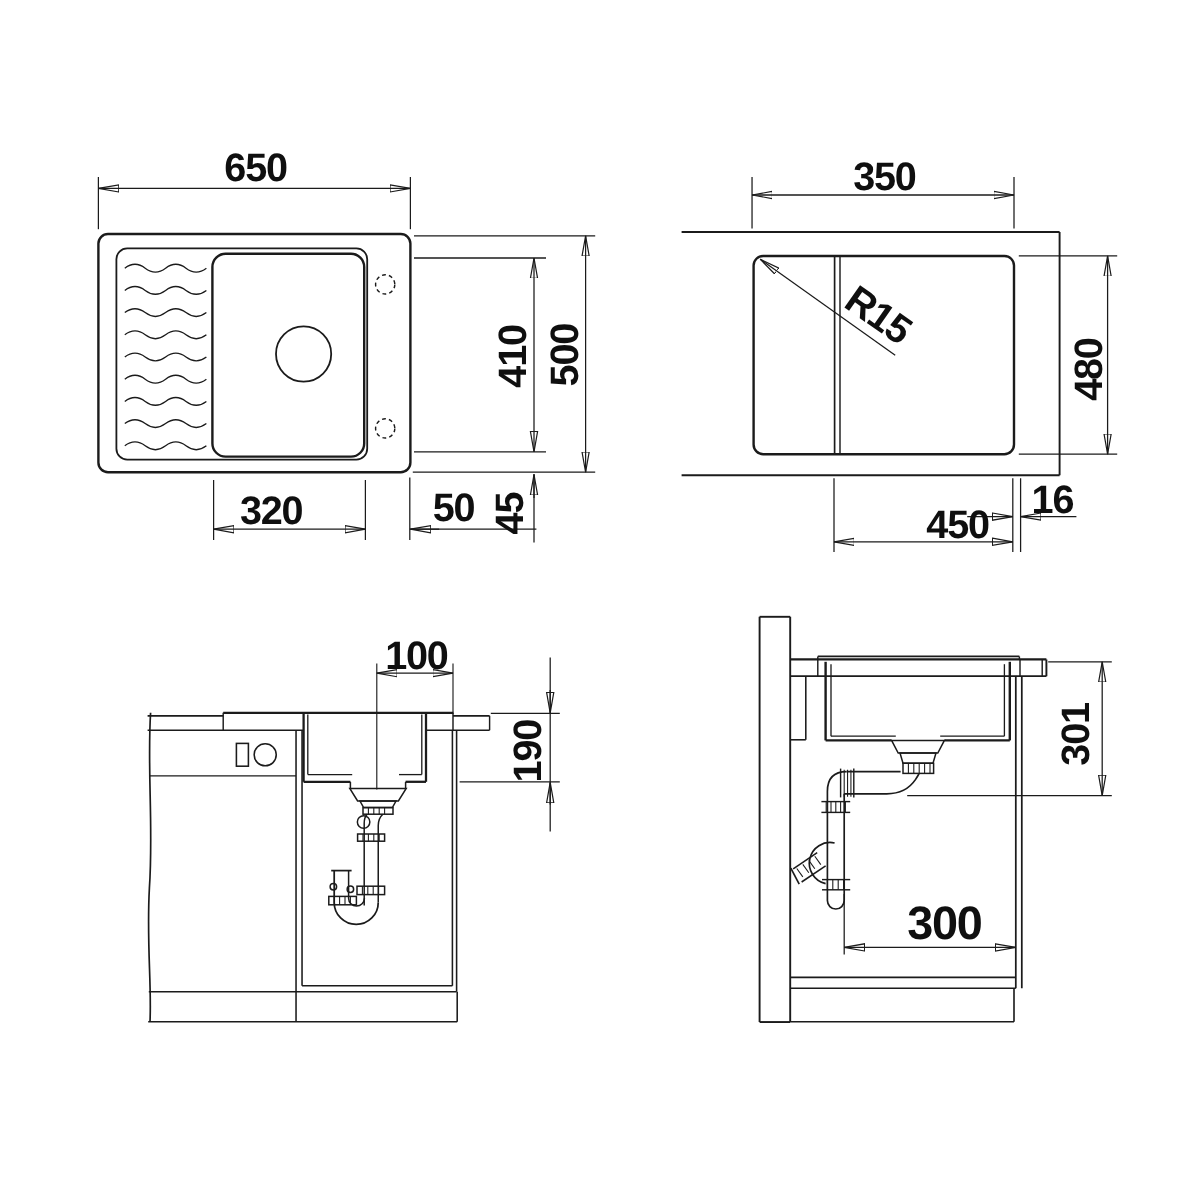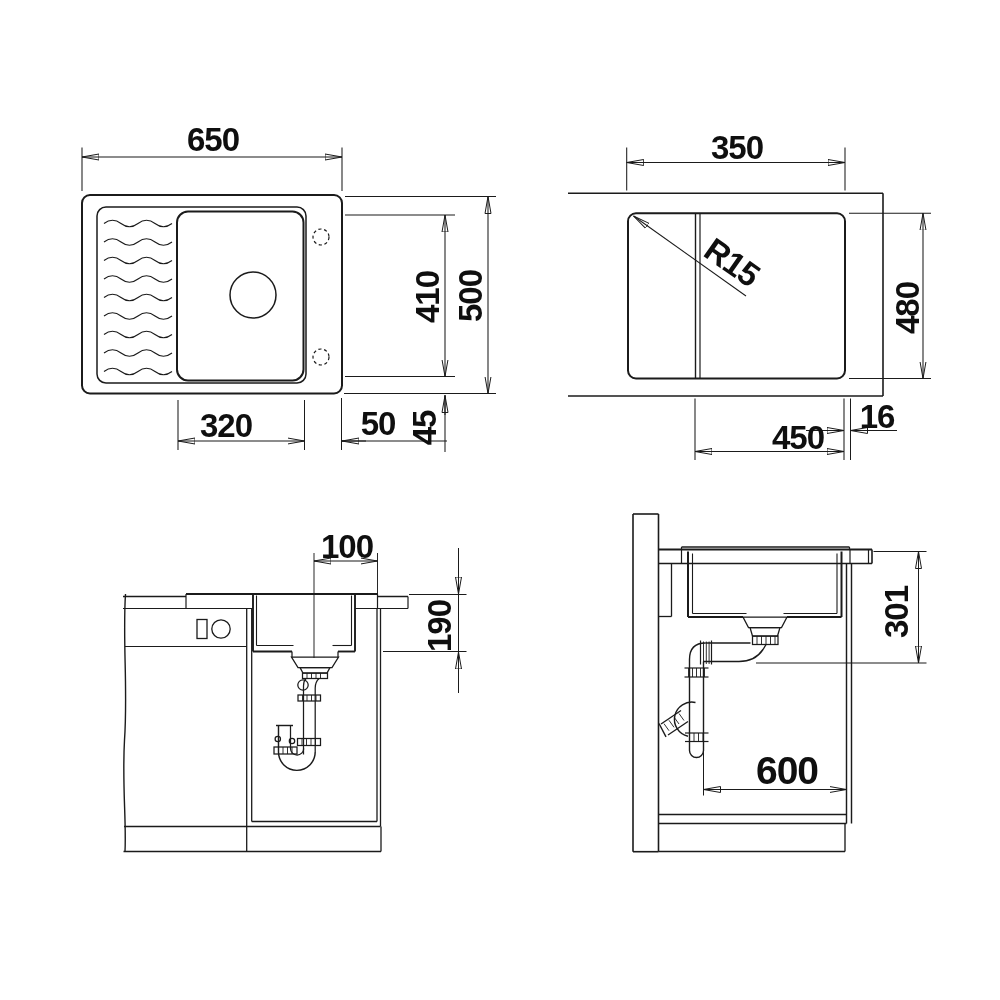--- a/index.html
+++ b/index.html
@@ -280,15 +280,15 @@
 <div class="lbl" style="left:378px;top:423px">50</div>
 <div class="lbl v" style="left:424px;top:428px">45</div>
 <div class="lbl" style="left:737px;top:147px">350</div>
 <div class="lbl r35" style="left:732px;top:262px">R15</div>
 <div class="lbl v" style="left:907px;top:308px">480</div>
 <div class="lbl" style="left:798px;top:437px">450</div>
 <div class="lbl" style="left:877px;top:416px">16</div>
 <div class="lbl" style="left:347px;top:546px">100</div>
 <div class="lbl v" style="left:439px;top:626px">190</div>
 <div class="lbl v" style="left:896px;top:612px">301</div>
-<div class="lbl big" style="left:787px;top:770px">600</div>
+<div class="lbl big" style="left:787px;top:770px">300</div>
 
 </div>
 
 </body></html>

